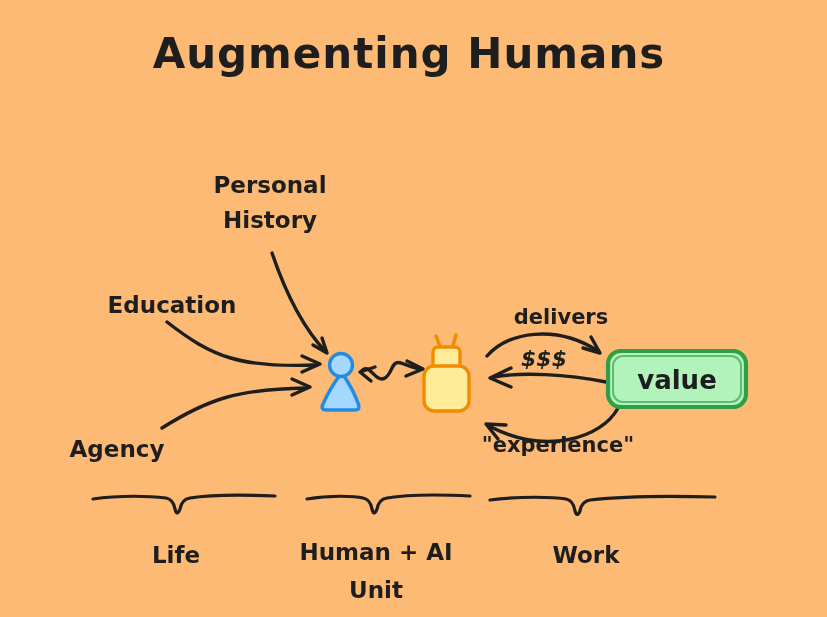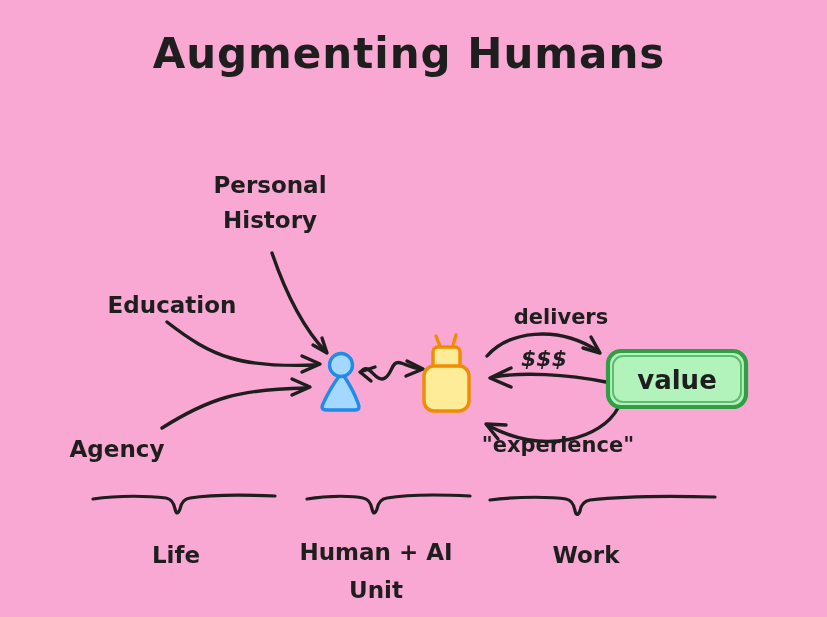--- a/index.html
+++ b/index.html
@@ -1,16 +1,16 @@
 <!DOCTYPE html>
 <html><head>
 <meta charset="utf-8">
 <style>
   html, body { margin: 0; padding: 0; background: #ffffff; }
-  .stage { position: relative; width: 827px; height: 617px; background: #f9a8d4; overflow: hidden; }
+  .stage { position: relative; width: 827px; height: 617px; background: #fdba74; overflow: hidden; }
   svg { display: block; }
   text {
     font-family: "DejaVu Sans", "Liberation Sans", sans-serif;
     fill: #1e1e1e;
     font-weight: bold;
   }
   .title-text { font-size: 42px; letter-spacing: 1px; }
   .label-text { font-size: 23px; }
   .small-label { font-size: 21px; }
   .money-text { font-size: 22px; font-style: italic; }

